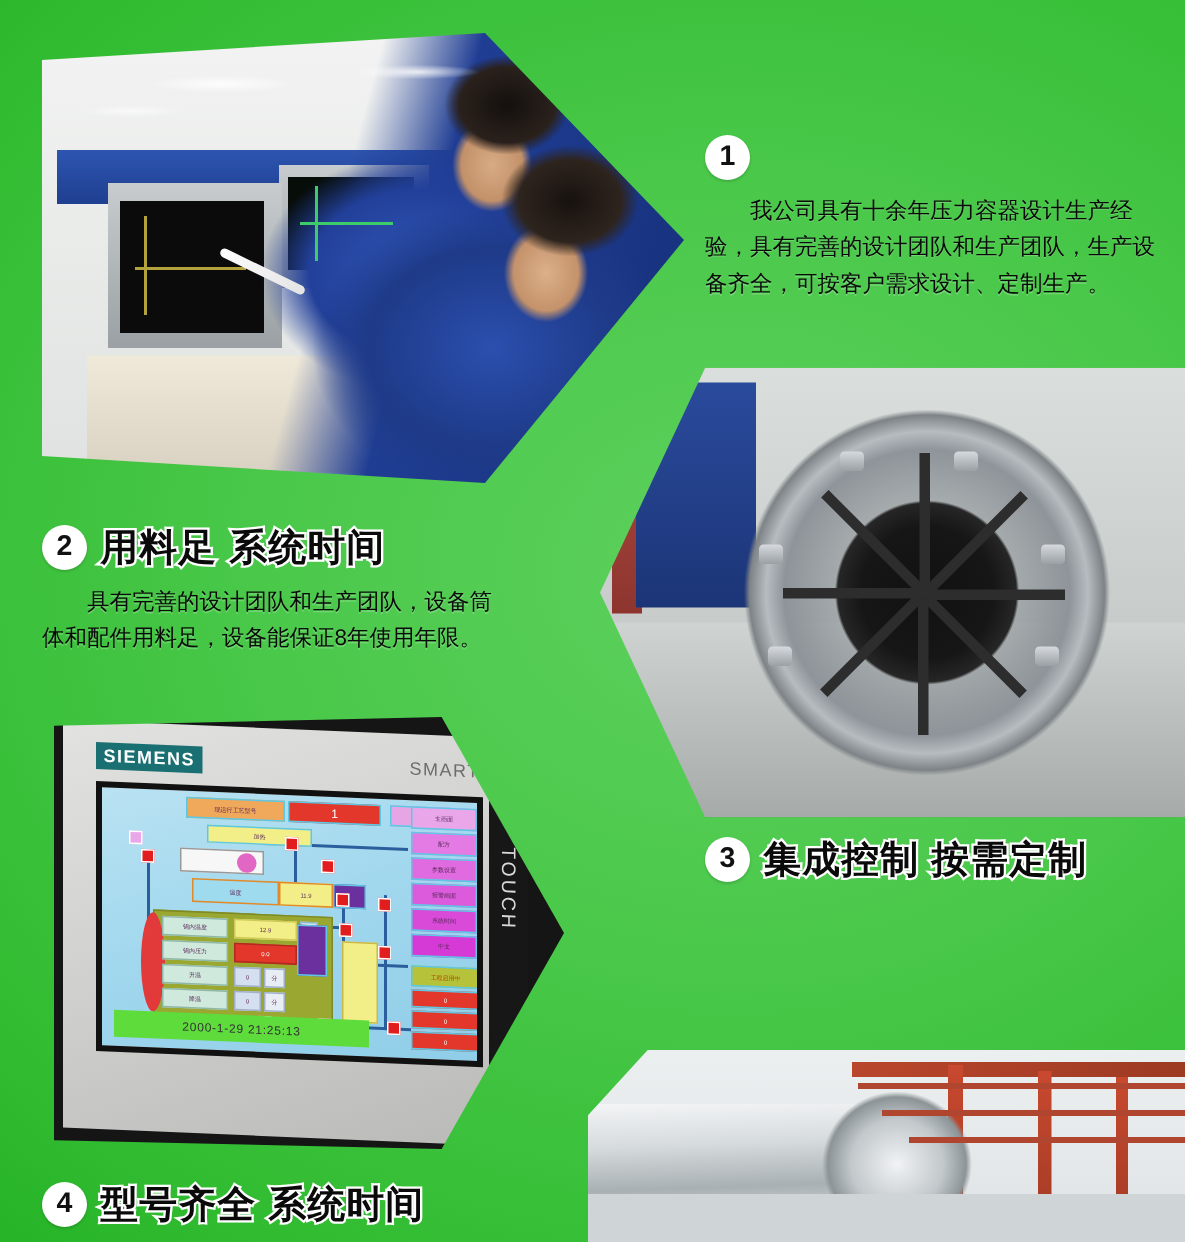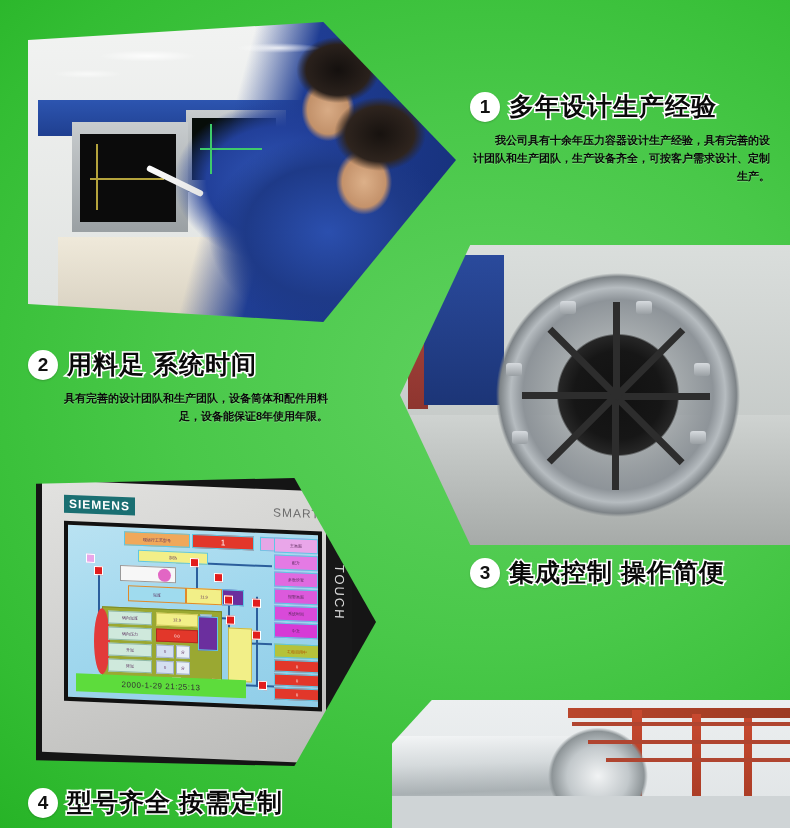--- a/index.html
+++ b/index.html
@@ -184,24 +184,23 @@
     box-shadow: 0 1px 2px rgba(0,0,0,.18);
   }
   .head-text {
     font-size: 25px; font-weight: 700; color: #0a0a0a;
     letter-spacing: 1px; white-space: nowrap;
     -webkit-text-stroke: 3px #ffffff;
     paint-order: stroke fill;
   }
   .body-text {
     margin-top: 9px;
-    font-size: 11px; font-weight: 700; line-height: 1.62;
+    font-size: 15px; font-weight: 400; line-height: 1.62;
     color: #0a0a0a; text-indent: 2em;
     text-shadow: 0 1px 0 rgba(255,255,255,.22);
-    text-align: right;
   }
 
   #block-1 { left: 470px; top: 90px; width: 300px; }
   #block-2 { left: 28px;  top: 348px; width: 300px; }
   #block-3 { left: 470px; top: 556px; width: 300px; }
   #block-4 { left: 28px;  top: 786px; width: 330px; }
 </style>
 </head>
 <body>
 
@@ -322,40 +321,39 @@
   <div class="photo" id="photo-vessel">
     <div class="inner"></div>
     <div class="roof-beam" style="left:180px;top:22px;width:218px"></div>
     <div class="roof-beam" style="left:196px;top:40px;width:202px"></div>
     <div class="roof-beam" style="left:214px;top:58px;width:184px"></div>
   </div>
 
   <div class="block" id="block-1">
     <div class="head-row">
       <div class="num-circle">1</div>
-      <div class="head-text">多年设计生产经验</div>
     </div>
     <div class="body-text">我公司具有十余年压力容器设计生产经验，具有完善的设计团队和生产团队，生产设备齐全，可按客户需求设计、定制生产。</div>
   </div>
 
   <div class="block" id="block-2">
     <div class="head-row">
       <div class="num-circle">2</div>
       <div class="head-text">用料足 系统时间</div>
     </div>
     <div class="body-text">具有完善的设计团队和生产团队，设备筒体和配件用料足，设备能保证8年使用年限。</div>
   </div>
 
   <div class="block" id="block-3">
     <div class="head-row">
       <div class="num-circle">3</div>
-      <div class="head-text">集成控制 操作简便</div>
+      <div class="head-text">集成控制 按需定制</div>
     </div>
   </div>
 
   <div class="block" id="block-4">
     <div class="head-row">
       <div class="num-circle">4</div>
-      <div class="head-text">型号齐全 按需定制</div>
+      <div class="head-text">型号齐全 系统时间</div>
     </div>
   </div>
 
 </div>
 
 </body></html>

